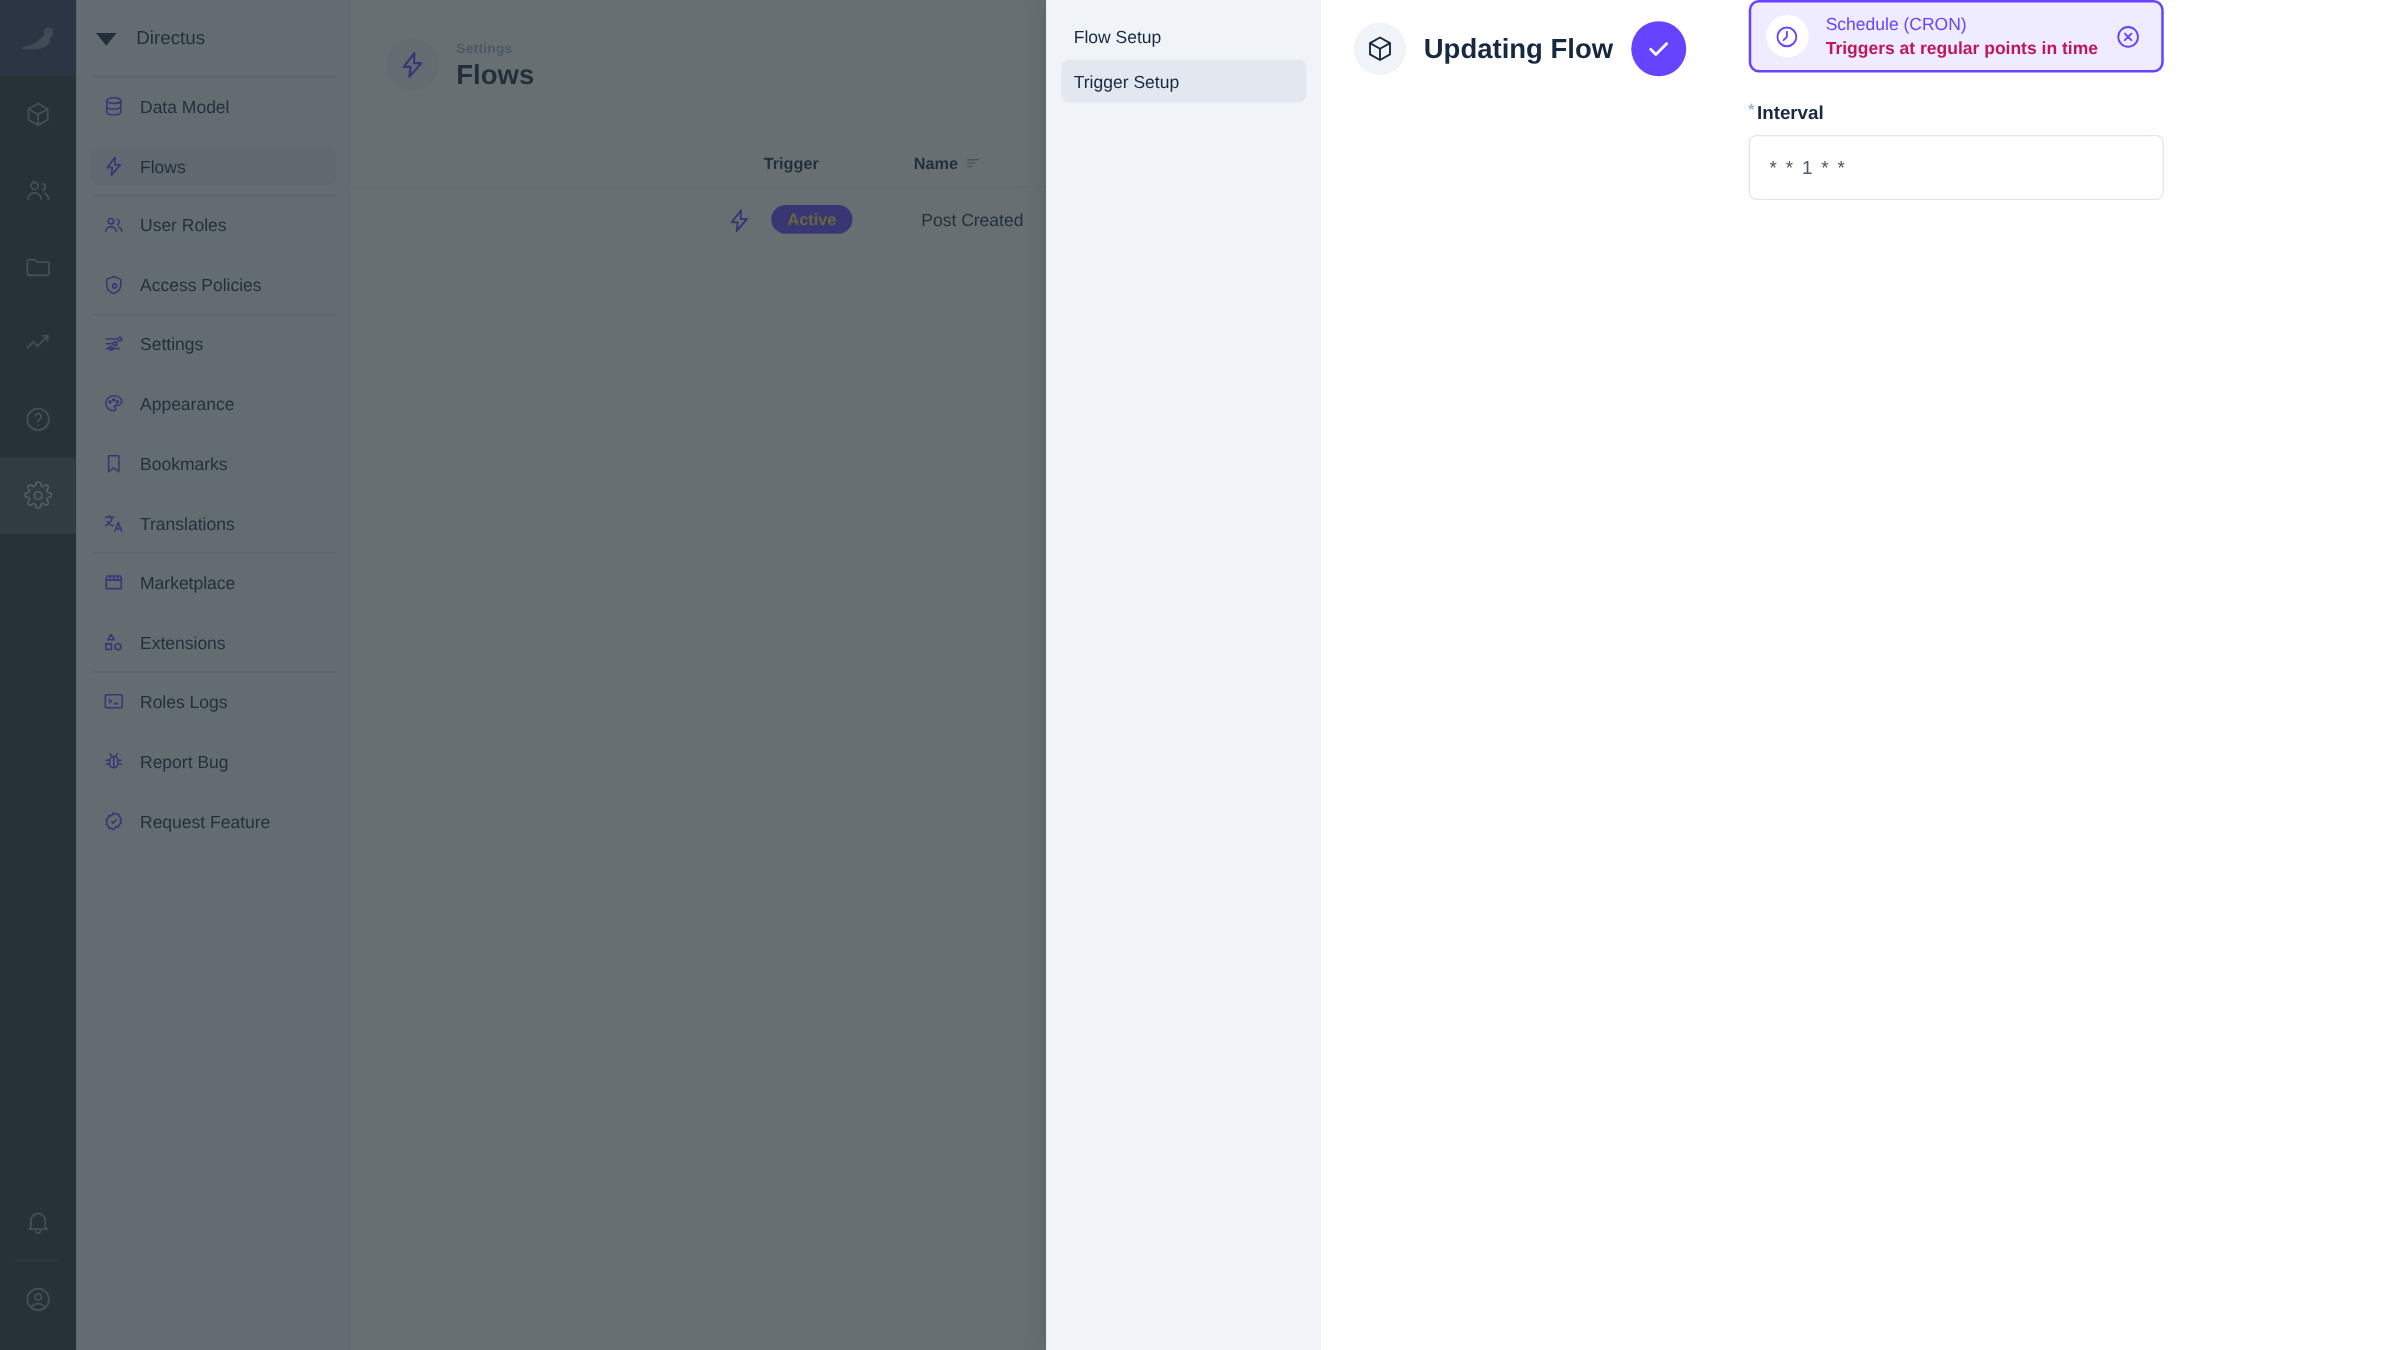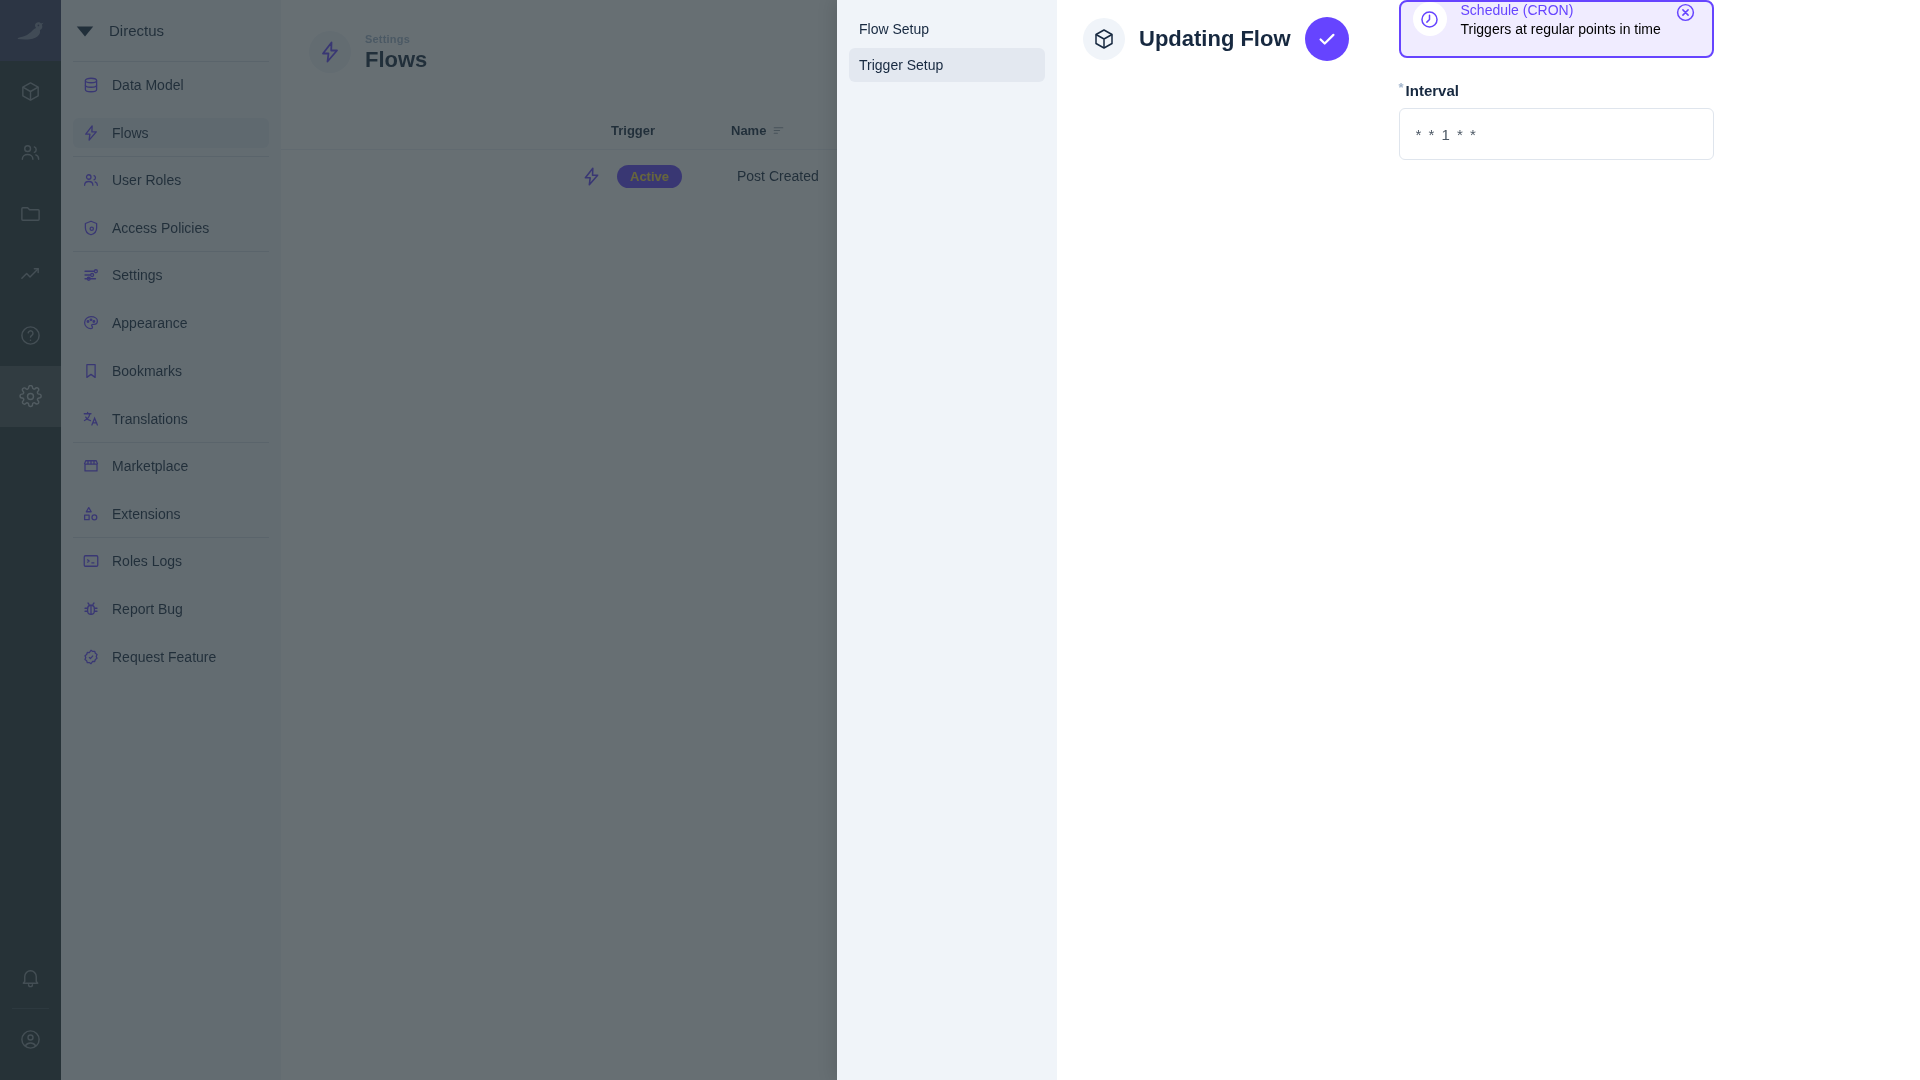--- a/index.html
+++ b/index.html
@@ -138,31 +138,31 @@
     width: 44px; height: 44px; border-radius: 50%;
     background: #6644ff; border: none; cursor: pointer;
     display:flex; align-items:center; justify-content:center; color: #fff;
   }
 
   .drawer-content { padding: 0 26px; }
 
   .trigger-card {
     border: 2px solid #6644ff; background: #f0ecff;
     border-radius: 8px; height: 58px;
-    display: flex; align-items: flex-start; gap: 14px;
+    display: flex; align-items: center; gap: 14px;
     padding: 0 16px 0 12px; cursor: pointer;
   }
   .trigger-card-icon {
     width: 34px; height: 34px; border-radius: 50%;
     background: #ffffff; display:flex; align-items:center; justify-content:center;
     color: #6644ff; flex: 0 0 34px;
   }
   .trigger-card-text { flex:1 1 auto; display:flex; flex-direction:column; gap:2px;}
   .trigger-card-title { font-size: 14px; color: #6644ff; font-weight: 500; line-height: 17px;}
-  .trigger-card-sub { font-size: 14px; color: #000000; line-height: 17px; }
+  .trigger-card-sub { font-size: 14px; color: #be185d; line-height: 17px; font-weight: bold; }
   .trigger-card-clear { color:#6644ff; display:flex; cursor:pointer; }
 
   .field { margin-top: 24px; }
   .field-label {
     font-size: 15px; font-weight: 700; color: #172940;
     display:flex; align-items:center; margin-bottom: 9px;
   }
   .req-dot {
     color: #a2b5cd; font-size: 13px; margin-right: 2px; line-height: 1;
     position: relative; top: -3px;

